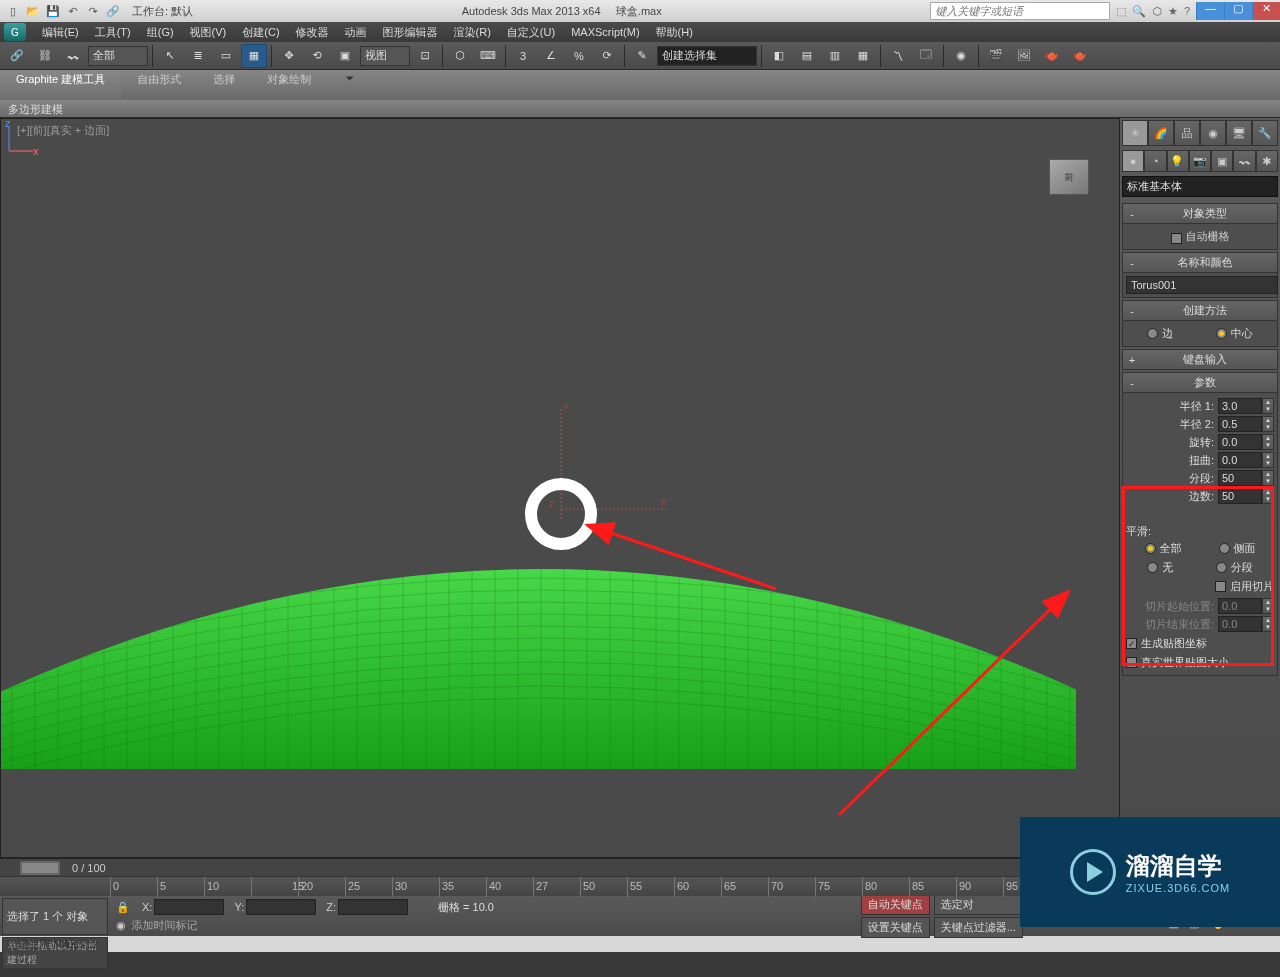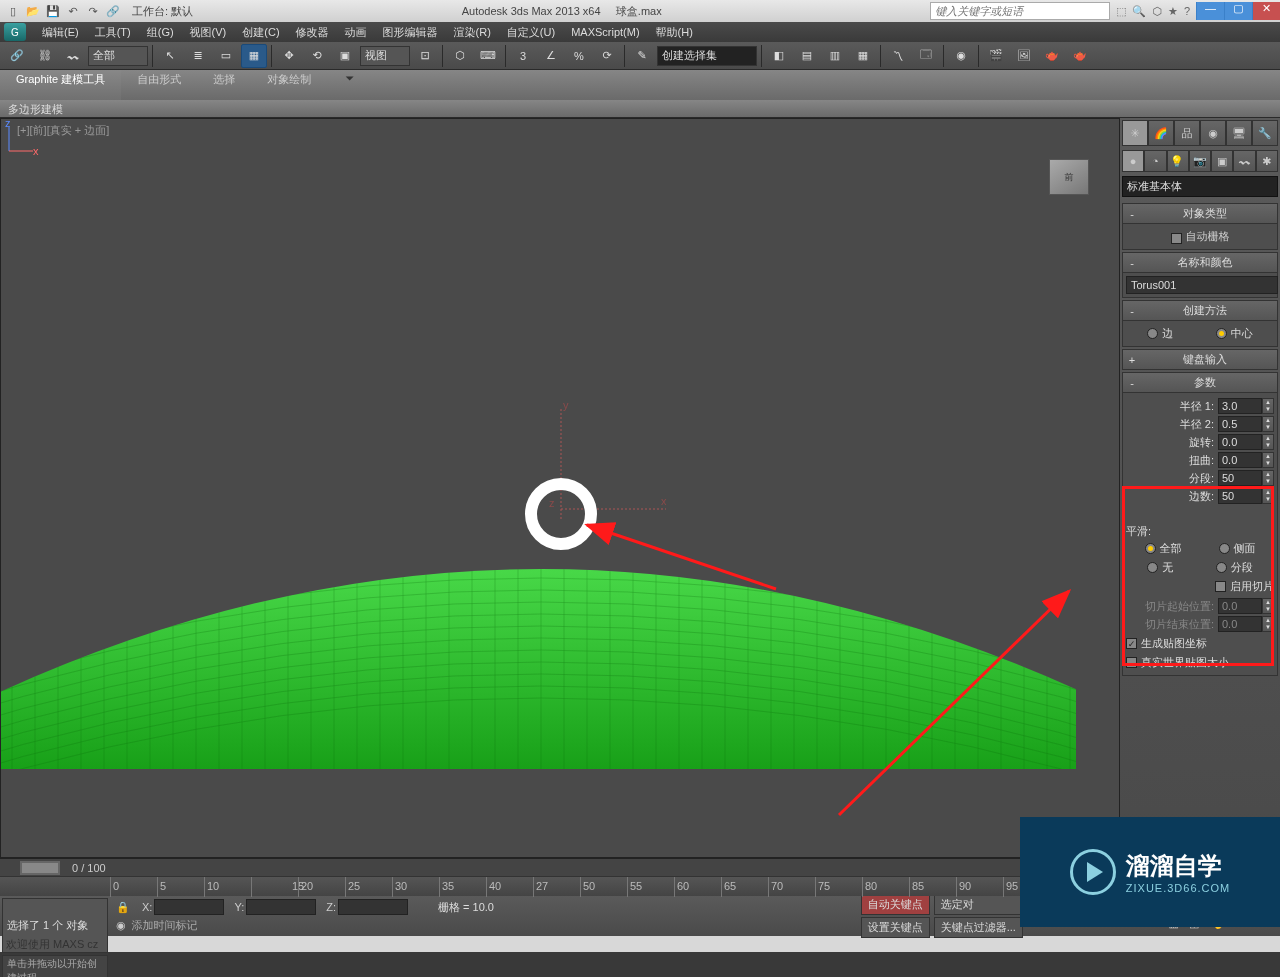--- a/index.html
+++ b/index.html
@@ -83,21 +83,21 @@
 .red-highlight { position: absolute; border: 3px solid #ff1a1a; pointer-events: none; }
 
 
 .trackbar { height: 18px; background: #444; border-top: 1px solid #222; display: flex; align-items: center; }
 .trackbar .scrubber { margin-left: 20px; width: 40px; height: 14px; background: #888; border: 2px solid #666; }
 .trackbar .txt { margin-left: 12px; color: #ccc; }
 .timeruler { height: 20px; background: linear-gradient(#555,#444); border-top: 1px solid #333; position: relative; }
 .tick { position: absolute; top: 0; height: 20px; color: #bbb; border-left: 1px solid #777; padding-left: 2px; padding-top: 3px; }
 .statusrow { height: 40px; background: linear-gradient(#5a5a5a,#4a4a4a); display: flex; }
 .statusrow .left { width: 110px; padding: 2px; }
-.statusrow .left .sel { background: #555; border: 1px solid #333; padding: 19px 4px; color: #ddd; margin-bottom: 2px; }
+.statusrow .left .sel { background: #555; border: 1px solid #333; padding: 10px 4px; color: #ddd; margin-bottom: 2px; }
 .statusrow .left .hint { background: #444; border: 1px solid #333; padding: 1px 4px; color: #aaa; font-size: 10px; }
 .statusrow .coords { display: flex; align-items: center; gap: 10px; }
 .coord { display: flex; align-items: center; gap: 2px; }
 .coord input { width: 70px; background: #333; border: 1px solid #222; color: #888; padding: 1px 3px; }
 .statusrow .grid { color: #ddd; margin-left: 20px; }
 .statusrow .anim { display: flex; align-items: center; gap: 4px; margin-left: 20px; }
 .anim .btn { padding: 2px 6px; background: #555; border: 1px solid #333; color: #ddd; }
 .anim .keybtn { background: #a04040; }
 .playctrl { display: flex; gap: 1px; }
 .playctrl .pb { width: 22px; height: 20px; background: #555; border: 1px solid #333; color: #ddd; display: flex; align-items: center; justify-content: center; }

